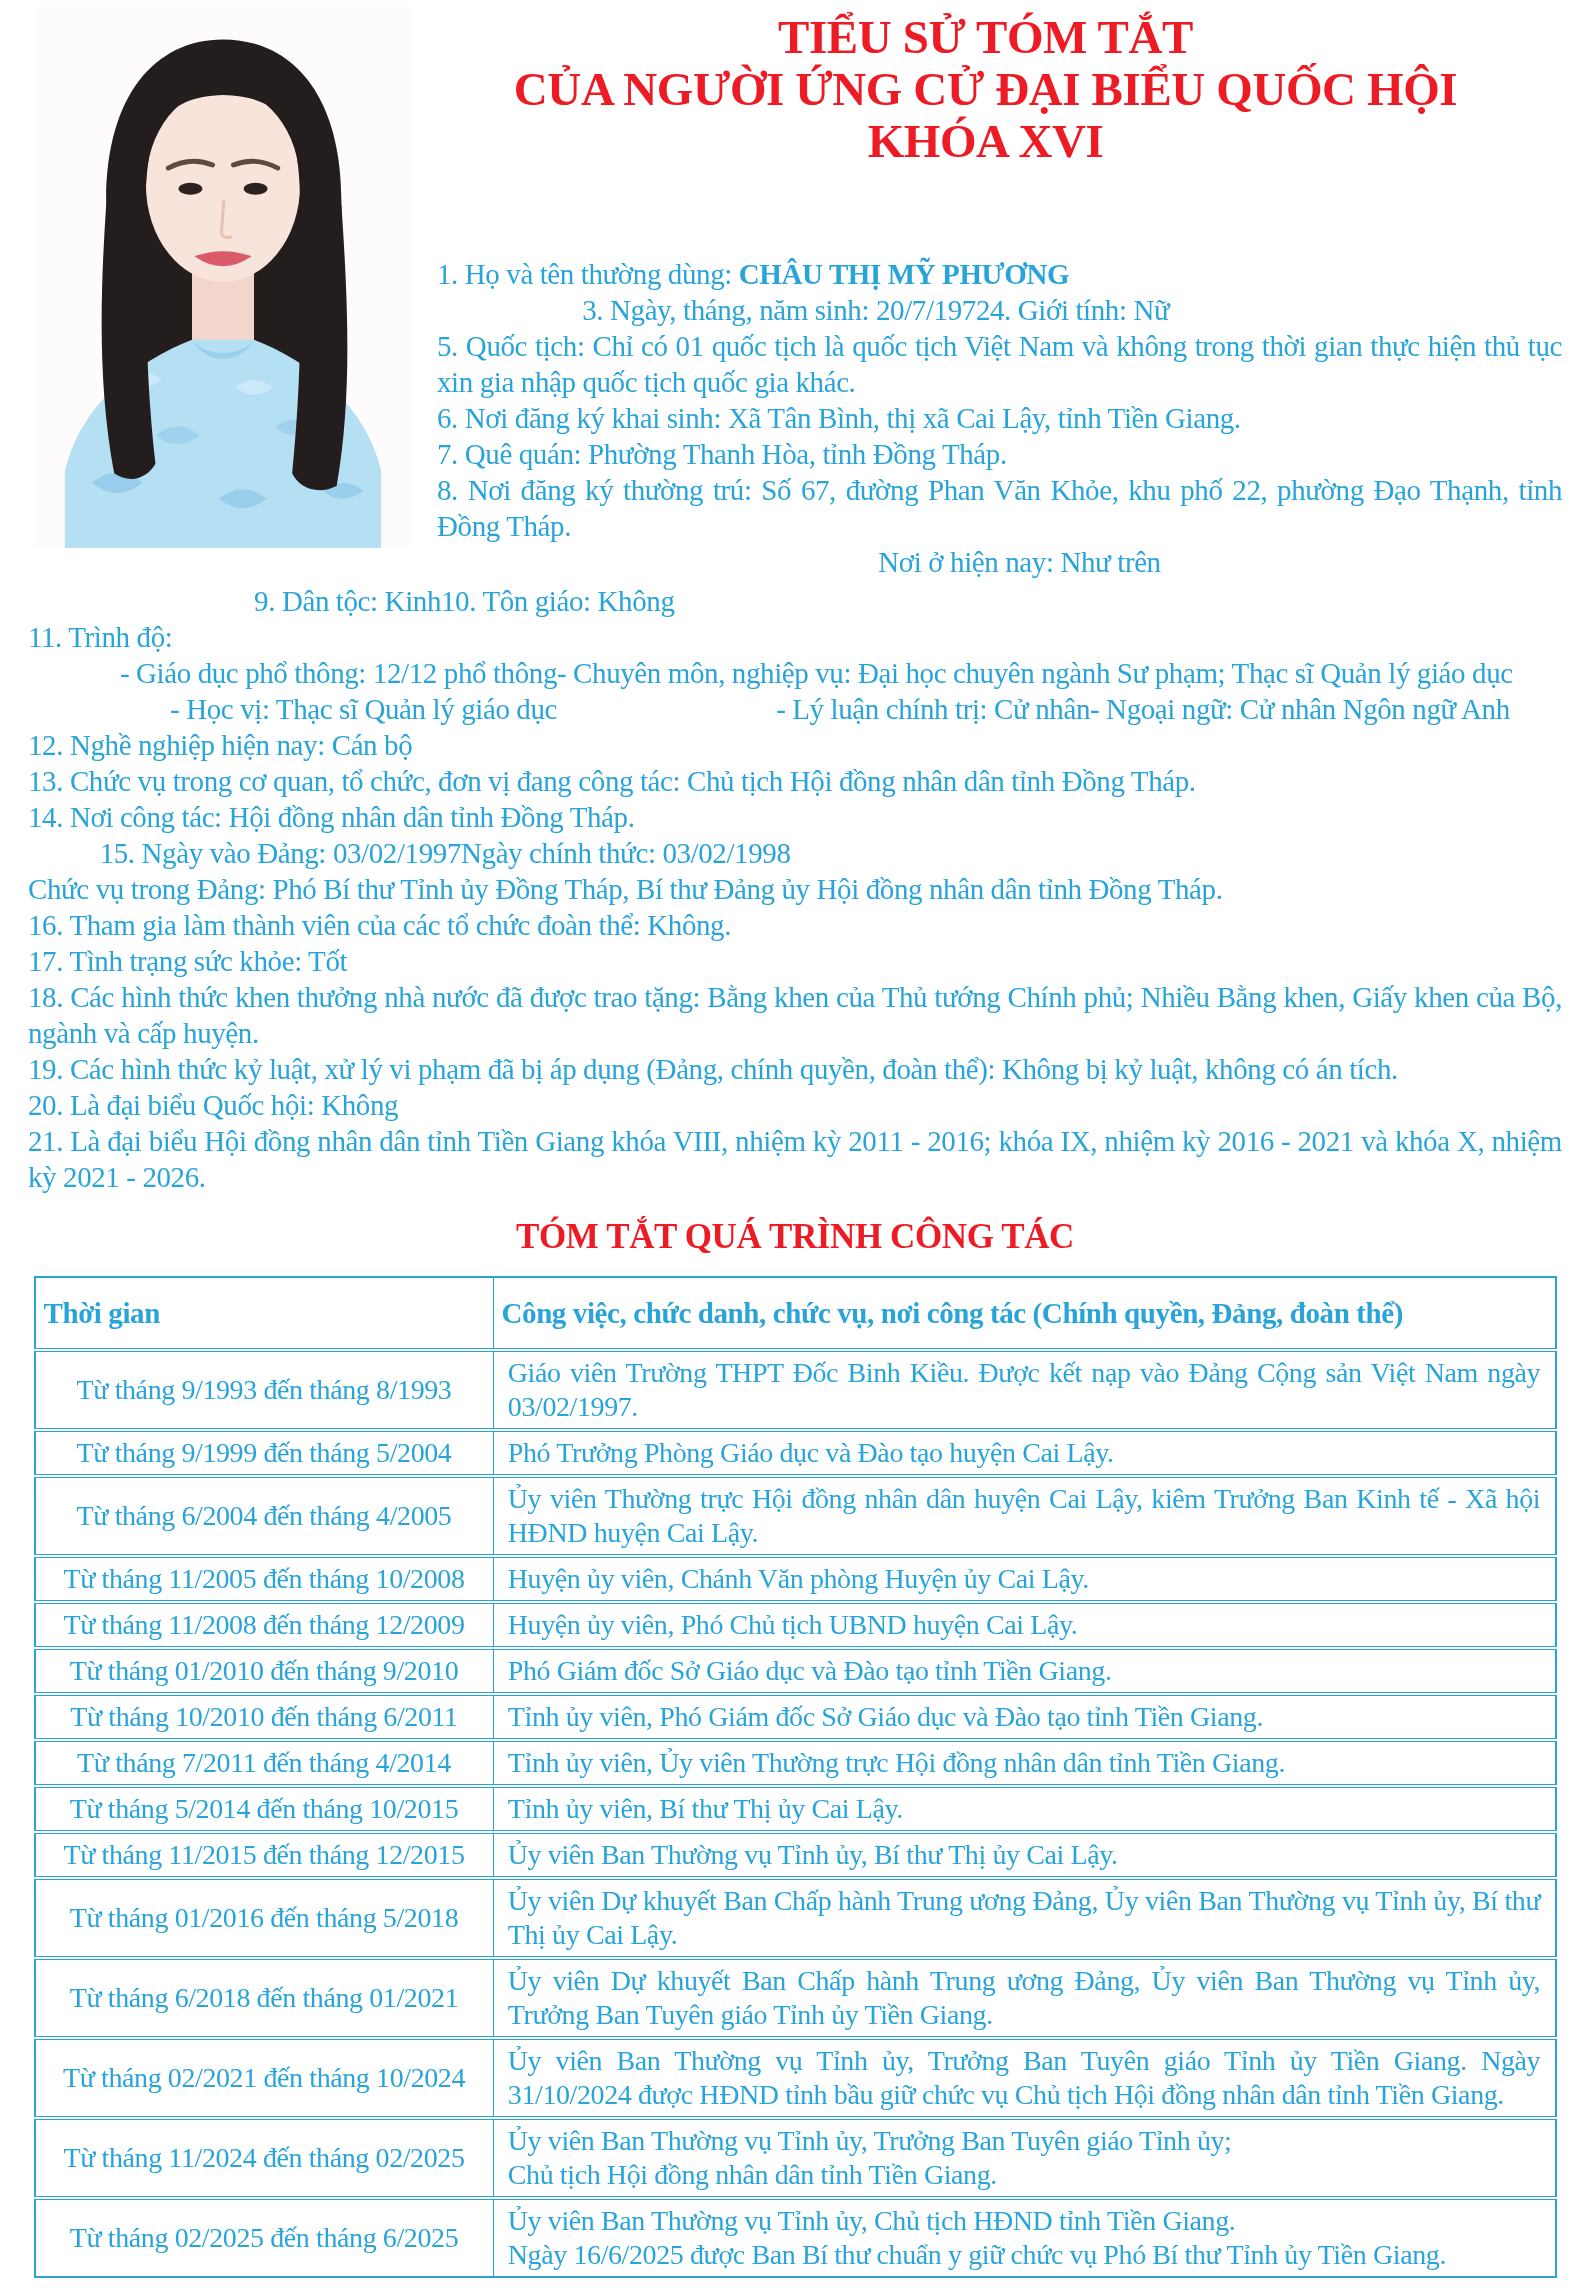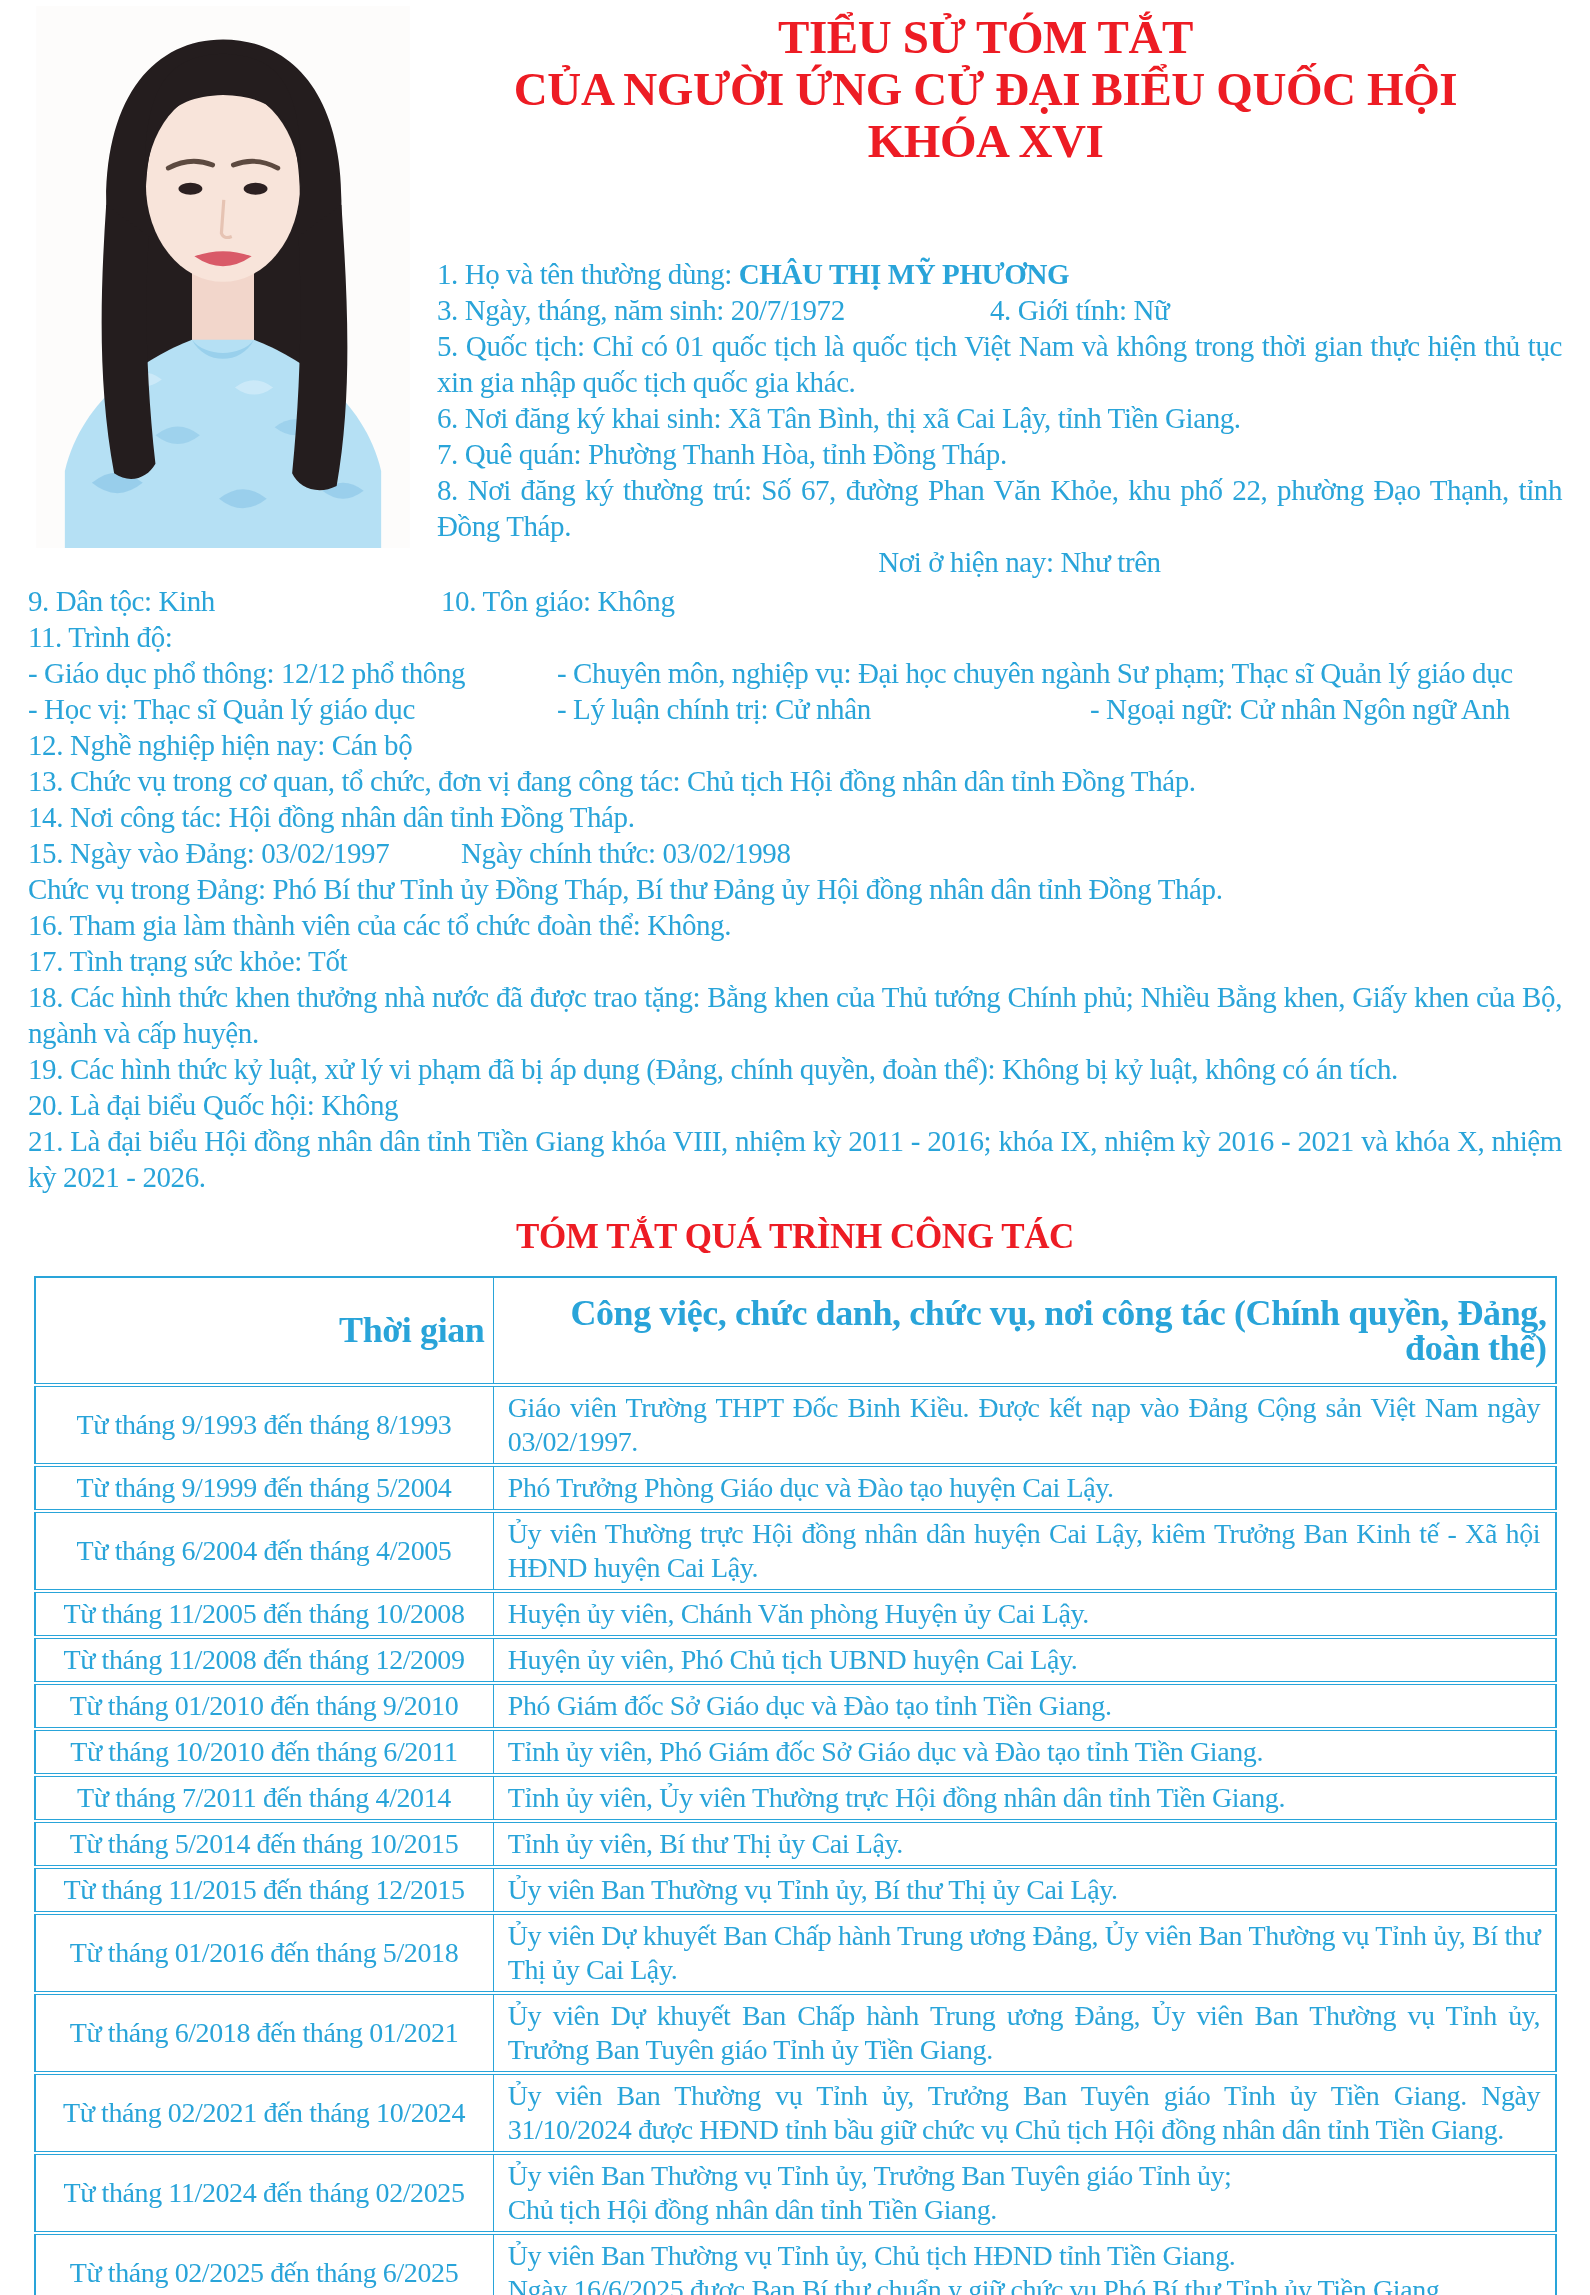--- a/index.html
+++ b/index.html
@@ -18,35 +18,35 @@
   }
   .info-right {
     margin-left:437px; width:1125px; margin-top:89px;
     font-size:29px; line-height:36px; text-align:justify;
   }
   .info-full {
     margin:3.2px 28px 0 28px; font-size:29px; line-height:36px; text-align:justify;
   }
   .line { display:block; }
   .bold-name { font-weight:bold;margin-top:12px; }
-  .iw { display:inline-block; vertical-align:top; text-align:left; }
+  .iw { display:inline-block; vertical-align:top; text-align:right; }
   .w695 { width:553px; } .w520 { width:413px; } .w665 { width:529px; }
   .w670 { width:533px; } .w545 { width:433px; }
   .indent { padding-left:40px; text-align:center; }
   .section-title {
     text-align:center; color:#ed1c24; font-weight:bold; font-size:35px;
     margin:22px 0 19px 0;
   }
   table.career {
     width:1523px; margin:0 auto; border-collapse:collapse;
     border:2.4px solid #29a4d9; font-size:28px; table-layout:fixed;
   }
   .career th {
-    font-weight:bold; font-size:36px; padding:17.5px 8px;
-    border-left:1.6px solid #29a4d9; text-align:right; line-height:35px;
+    font-weight:bold; font-size:29px; padding:17.5px 8px;
+    border-left:1.6px solid #29a4d9; text-align:left; line-height:35px;
   }
   .career th:first-child { border-left:none; width:441px; }
   .career td {
     border-left:1.6px solid #29a4d9; border-top:4px double #29a4d9;
     padding:4px 14.3px; line-height:34px; vertical-align:middle;
   }
   .career td:first-child { border-left:none; width:441px; }
   .t-time { text-align:center; white-space:nowrap; padding:4px 3.2px; }
   .t-work { text-align:justify; white-space:pre-line; }
 </style>

